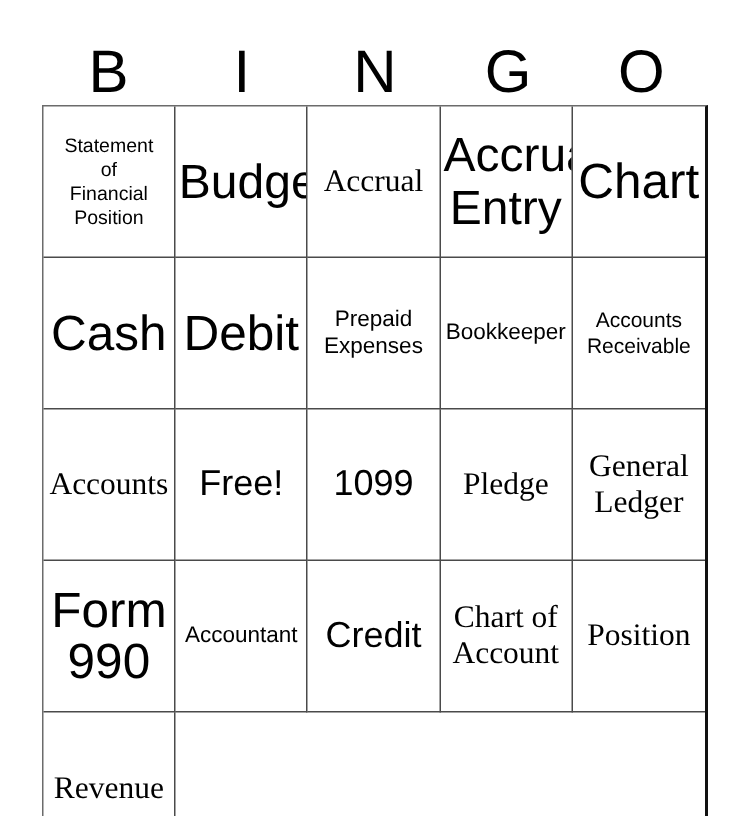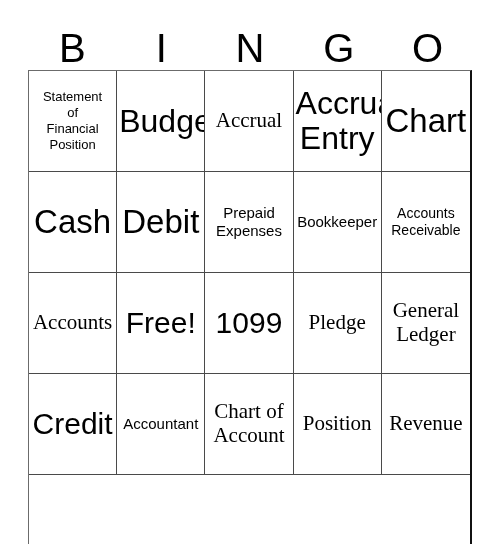--- a/index.html
+++ b/index.html
@@ -77,21 +77,21 @@
     line-height: 1.06;
     white-space: pre-line;
     word-break: normal;
   }
   
   .s-xs .cell-text { font-size: 13px; line-height: 1.22; }
   .s-sm .cell-text { font-size: 14px; line-height: 1.18; }
   .s-md .cell-text { font-size: 15px; line-height: 1.18; }
   .s-lg .cell-text { font-size: 21px; line-height: 1.12; font-family: Liberation Serif, serif; }
   .s-xl .cell-text { font-size: 32px; line-height: 1.08; }
-  .s-xxl .cell-text { font-size: 30px; line-height: 1.04; }
+  .s-xxl .cell-text { font-size: 24px; line-height: 1.04; }
   .s-huge .cell-text { font-size: 33px; line-height: 1.02; }
 </style>
 </head>
 <body>
 
 <div class="card">
 
   <div class="header-row">
     <div class="header-cell">B</div>
     <div class="header-cell">I</div>
@@ -146,25 +146,29 @@
       <div class="cell s-xxl">
         <span class="cell-text">1099</span>
       </div>
       <div class="cell s-lg">
         <span class="cell-text">Pledge</span>
       </div>
       <div class="cell s-lg">
         <span class="cell-text">General
 Ledger</span>
       </div>
-      <div class="cell s-xxl">
-        <span class="cell-text">Credit</span>
+      <div class="cell s-huge">
+        <span class="cell-text">Form
+990</span>
       </div>
       <div class="cell s-md">
         <span class="cell-text">Accountant</span>
+      </div>
+      <div class="cell s-xxl">
+        <span class="cell-text">Credit</span>
       </div>
       <div class="cell s-lg">
         <span class="cell-text">Chart of
 Account</span>
       </div>
       <div class="cell s-lg">
         <span class="cell-text">Position</span>
       </div>
       <div class="cell s-lg">
         <span class="cell-text">Revenue</span>

